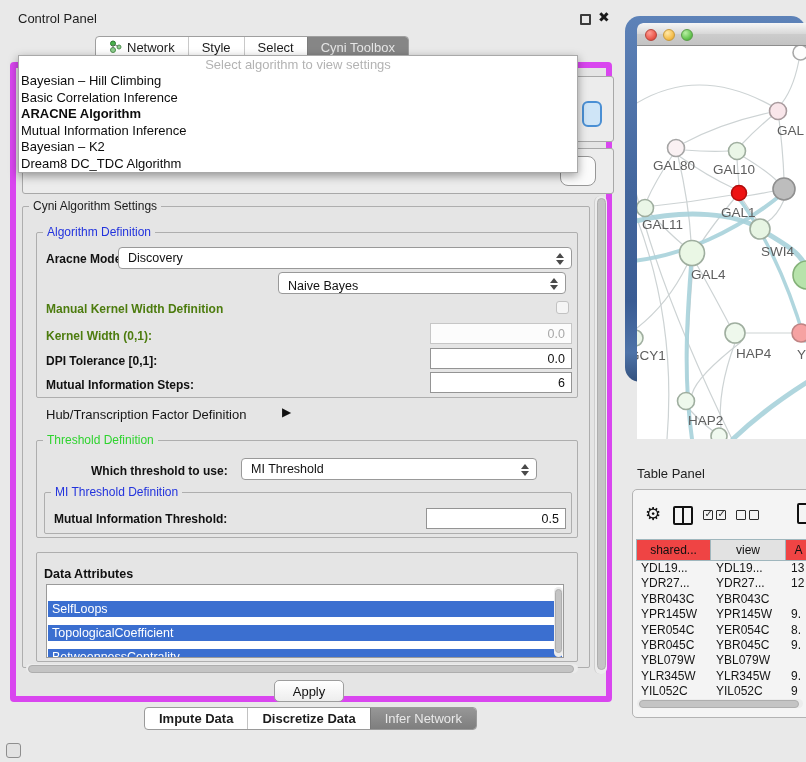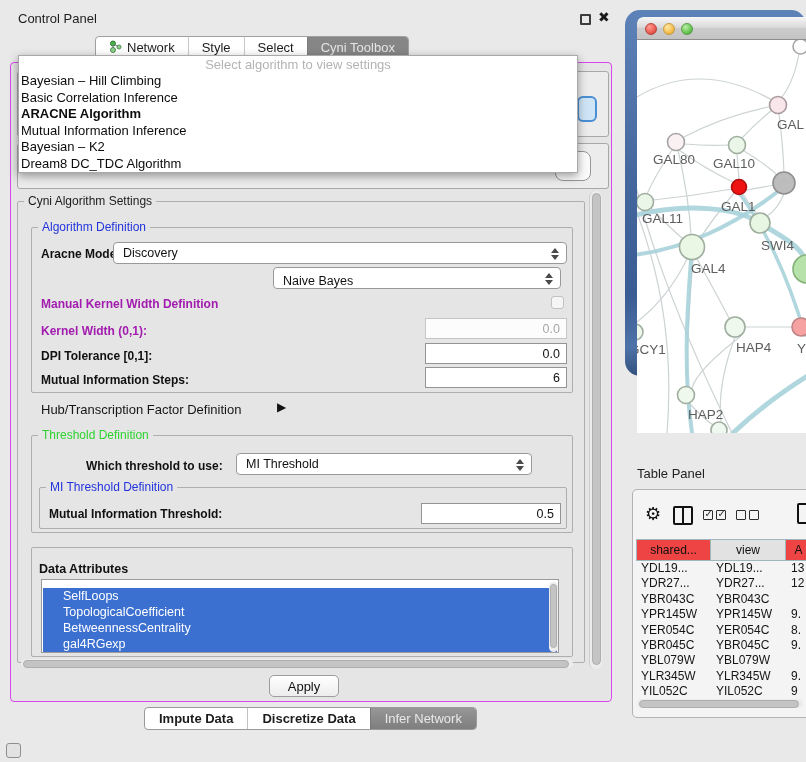--- a/index.html
+++ b/index.html
@@ -17,54 +17,54 @@
   #tabs-row { left:95px; top:36px; height:23px; display:flex; background:#fff;
     border:1px solid #9f9f9f; border-radius:4px; overflow:hidden; }
   .tab { display:flex; align-items:center; padding:0 13px; font-size:13px; color:#1c1c1c;
     border-left:1px solid #c9c9c9; white-space:nowrap; }
   .tab:first-child { border-left:none; }
   .tab.sel { background:#868686; color:#e6e6e6; border-left-color:#7c7c7c; }
   .tab .net-ic { margin-right:5px; }
 
   
   #cp-main { left:10px; top:62px; width:602px; height:640px; background:#e5e5e5;
-    border:1px solid #d946ef; border-radius:4px; }
+    border:6px solid #d946ef; border-radius:4px; }
   .frag-box { border:1px solid #a8a8a8; border-radius:3px; background:#ececec; }
   .frag-pill-blue { border:2px solid #4a8fd4; background:#cfe5f7; border-radius:6px; }
   .frag-pill-white { border:1px solid #979797; background:#fbfbfb; border-radius:8px; }
 
   .group { border:1px solid #aeaeae; border-radius:2px; }
   .group-title { position:absolute; background:#e5e5e5; padding:0 4px; font-size:12px; white-space:nowrap; }
   .gt-black { color:#1c1c1c; }
   .gt-blue  { color:#2233dd; }
   .gt-green { color:#2ed32e; }
 
   .lbl { font-size:12px; font-weight:bold; color:#111; white-space:nowrap; }
-  .lbl.dis { color:#a21caf; }
+  .lbl.dis { color:#4d7c0f; }
   .plain { font-size:12.5px; color:#161616; white-space:nowrap; }
 
   .combo { background:#fff; border:1px solid #999; border-radius:4px; height:22px;
     font-size:12.5px; color:#111; display:flex; align-items:center; padding:0 18px 0 9px; }
   .spinner { position:absolute; right:7px; top:4px; width:8px; height:14px; }
   .spinner i { position:absolute; left:0; width:0; height:0; border-left:4px solid transparent; border-right:4px solid transparent; }
   .spinner .up { top:1px; border-bottom:5px solid #4a4a4a; }
   .spinner .dn { bottom:1px; border-top:5px solid #4a4a4a; }
 
   .field { background:#fff; border:1px solid #949494; height:21px; font-size:12.5px; color:#111;
     display:flex; align-items:center; justify-content:flex-end; padding:0 6px; }
   .field.dis { border-color:#c6c6c6; color:#a8a8a8; background:#fcfcfc; }
   .checkbox { width:13px; height:13px; border:1px solid #c2c2c2; border-radius:3px; background:#f5f5f5; }
 
   .vscroll { background:#ececec; border-left:1px solid #cfcfcf; border-radius:6px; }
   .vthumb { position:absolute; left:1.5px; width:9px; background:#c4c4c4; border:1px solid #aeaeae; border-radius:5px; }
   .hscroll { background:#ececec; border-radius:5px; }
   .hthumb { position:absolute; top:0.5px; height:8px; background:#c4c4c4; border:1px solid #aeaeae; border-radius:5px; }
 
   #sources-listbox { background:#fff; border:1px solid #9a9a9a; overflow:hidden; }
-  .src-item { height:16px; line-height:16px; font-size:12.5px; color:#fff; padding-left:20px; margin:0 1px; }
+  .src-item { height:16px; line-height:16px; font-size:12.5px; color:#fff; padding-left:4px; margin:8px 1px; }
   .src-item.sel { background:#3b6fd0; }
 
   #apply-btn { display:flex; align-items:center; justify-content:center; font-size:13px; color:#111;
     background:linear-gradient(#ffffff,#ededed); border:1px solid #9d9d9d; border-radius:5px; }
 
   #bottom-tabs { left:144px; top:707px; height:23px; display:flex; background:#fff;
     border:1px solid #9a9a9a; border-radius:4px; overflow:hidden; }
   .btab { display:flex; align-items:center; padding:0 14px; font-size:13px; font-weight:bold; color:#1c1c1c;
     border-left:1px solid #c2c2c2; }
   .btab:first-child { border-left:none; }
@@ -73,21 +73,21 @@
   .mini-icon { left:6px; top:743px; width:15px; height:15px; border:1px solid #8e8e8e; border-radius:3px; background:#e2e2e2; }
 
   
   #algorithm-popup { left:18px; top:55px; width:560px; height:118px; background:#fff;
     border:1px solid #a9a9a9; box-shadow:0 3px 9px rgba(0,0,0,.38); z-index:50; }
   #popup-placeholder { height:17px; line-height:17px; text-align:center; color:#b3b3b3; font-size:13px; }
   .pop-item { height:16.5px; line-height:16.5px; font-size:13px; color:#0c0c0c; padding-left:2px; white-space:nowrap; }
   .pop-item.bold { font-weight:bold; }
 
   
-  #network-area { left:625px; top:10px; width:181px; height:366px;
+  #network-area { left:625px; top:16px; width:181px; height:366px;
     background:linear-gradient(180deg,#5d82b8 0%,#44679e 45%,#3a5c94 78%,#4e73a8 92%,#33517e 100%);border-radius:15px; }
   #net-window { position:absolute; left:12px; top:7px; width:169px; height:416px; border-radius:6px 0 0 0; overflow:hidden; }
   #net-titlebar { height:23px; background:linear-gradient(#f6f6f6,#d9d9d9 48%,#cccccc 52%,#c3c3c3);
     border-bottom:1px solid #8d8d8d; border-radius:6px 0 0 0; position:relative; }
   .tl { position:absolute; top:5.5px; width:12px; height:12px; border-radius:50%; }
   .tl.red   { left:8px;  background:radial-gradient(circle at 35% 30%,#ff9d94,#ec5c50 60%,#c03c32); border:0.5px solid #b5443b; }
   .tl.yel   { left:26px; background:radial-gradient(circle at 35% 30%,#ffe9a8,#f5bf4f 60%,#d99a28); border:0.5px solid #c79a3d; }
   .tl.grn   { left:44px; background:radial-gradient(circle at 35% 30%,#b9efa4,#68c653 60%,#3f9a30); border:0.5px solid #5a9c49; }
   #net-canvas { position:absolute; left:0; top:23px; width:169px; height:393px; background:#fff; overflow:hidden; }
   #net-canvas svg { display:block; }

